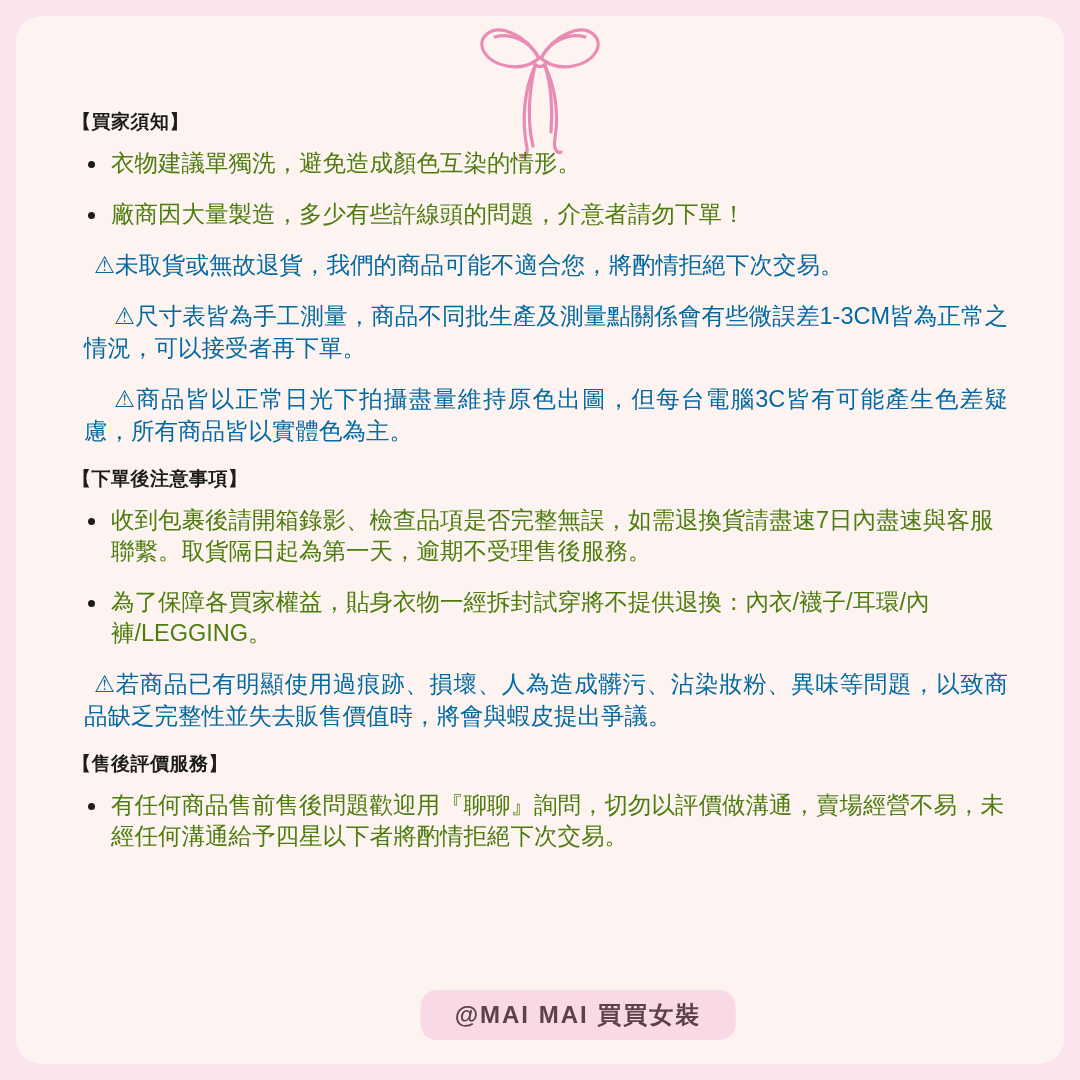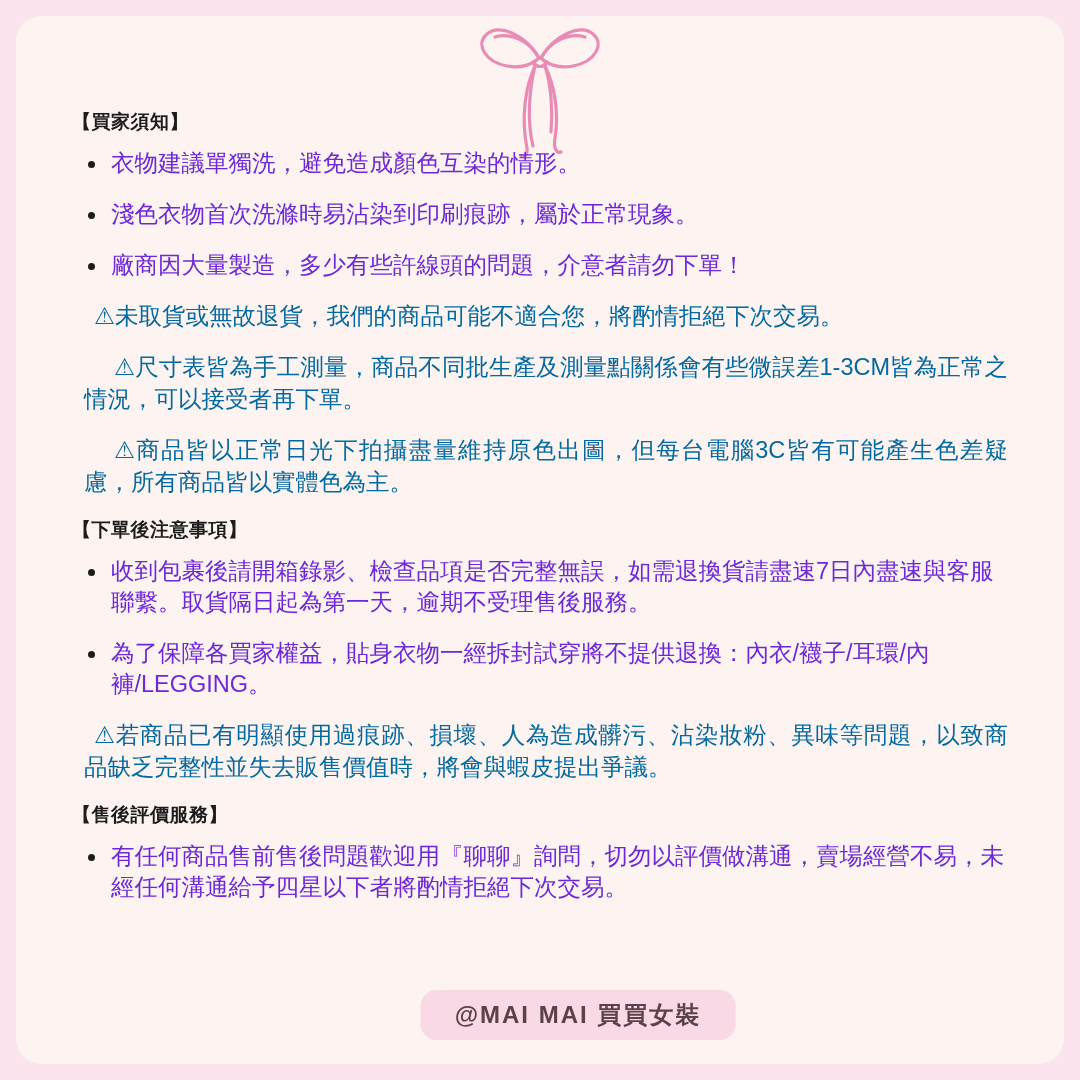--- a/index.html
+++ b/index.html
@@ -56,21 +56,21 @@
     line-height: 1.25;
   }
   ul.bullets {
     list-style: none;
     margin: 0 0 0 0;
     padding: 0;
   }
   ul.bullets li {
     position: relative;
     font-size: 23.5px;
-    color: #6d28d9;
+    color: #4d7c0f;
     line-height: 1.32;
     margin: 0 0 20px 0;
     padding-left: 39px;
   }
   ul.bullets li::before {
     content: "";
     position: absolute;
     left: 16px;
     top: 13px;
     width: 7px;
@@ -129,21 +129,20 @@
         <path d="M90 48 C96 66, 98 92, 96 114"></path>
       </g>
     </svg>
 
     <div class="content">
 
       <h2 class="section-title">【買家須知】</h2>
 
       <ul class="bullets group-a">
         <li>衣物建議單獨洗，避免造成顏色互染的情形。</li>
-        <li>淺色衣物首次洗滌時易沾染到印刷痕跡，屬於正常現象。</li>
         <li>廠商因大量製造，多少有些許線頭的問題，介意者請勿下單！</li>
       </ul>
 
       <p class="note">⚠未取貨或無故退貨，我們的商品可能不適合您，將酌情拒絕下次交易。</p>
       <p class="note indent2">⚠尺寸表皆為手工測量，商品不同批生產及測量點關係會有些微誤差1-3CM皆為正常之情況，可以接受者再下單。</p>
       <p class="note indent2">⚠商品皆以正常日光下拍攝盡量維持原色出圖，但每台電腦3C皆有可能產生色差疑慮，所有商品皆以實體色為主。</p>
 
       <h2 class="section-title sec2-title">【下單後注意事項】</h2>
 
       <ul class="bullets group-b">

